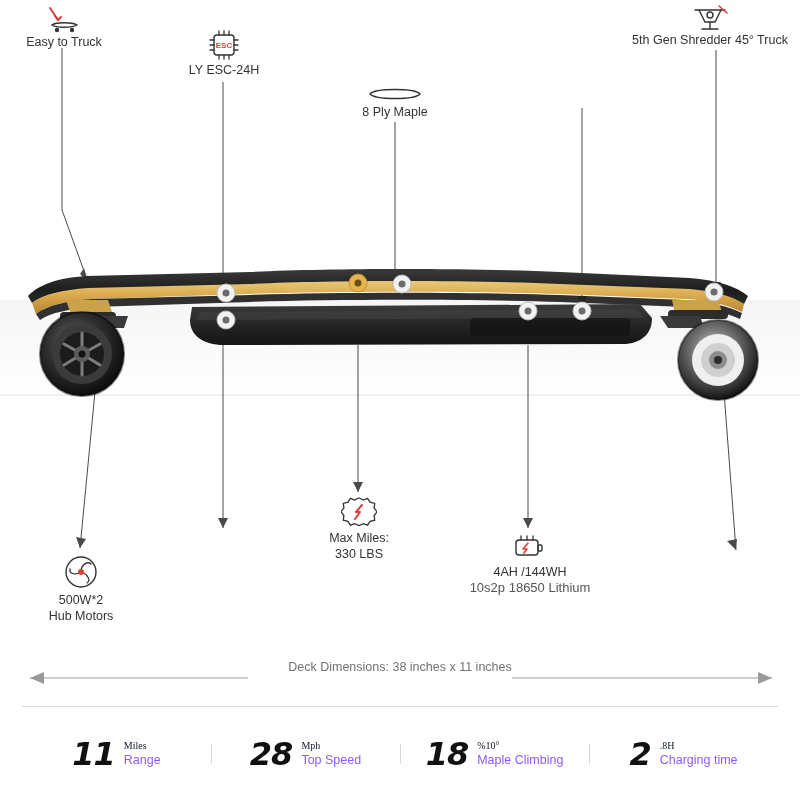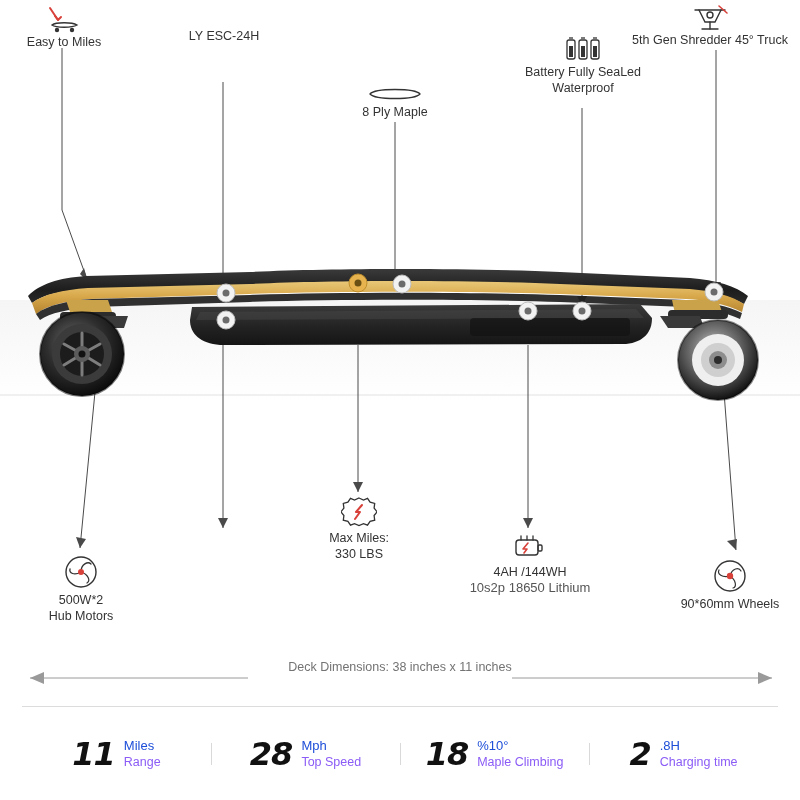--- a/index.html
+++ b/index.html
@@ -31,21 +31,21 @@
   }
   .spec + .spec::before{
     content:"";position:absolute;left:0;top:6px;bottom:6px;width:1px;background:#d9d9d9;
   }
   .spec .num{
     font-family:"DejaVu Sans", sans-serif;
     font-size:32px;font-weight:bold;font-style:italic;
     letter-spacing:-1px;color:#111;line-height:1;
   }
   .spec .txt{display:flex;flex-direction:column;justify-content:center;}
-  .spec .txt .t1{font-size:13px;color:#1d4ed8;line-height:1.35;}
+  .spec .txt .t1{font-size:10px;color:#0f172a;line-height:1.35;font-family:Liberation Serif, serif;}
   .spec .txt .t2{font-size:12.5px;color:#8b5cf6;line-height:1.35;}
 
   .deckdim{
     position:absolute;left:0;top:660px;width:800px;text-align:center;
     font-size:12.5px;color:#737373;
   }
   .hr-top{position:absolute;left:22px;top:706px;width:756px;height:1px;background:#dcdcdc;}
 </style>
 </head>
 <body>
@@ -219,57 +219,56 @@
   <div class="callout" style="left:10px;top:4px;width:108px;">
     <div class="icon">
       <svg width="40" height="30" viewBox="0 0 40 30">
         <path d="M6 4 L14 16" stroke="#d8413a" stroke-width="2" fill="none" stroke-linecap="round"></path>
         <path d="M14 16 L11 12 M14 16 L17 13" stroke="#d8413a" stroke-width="2" fill="none" stroke-linecap="round"></path>
         <path d="M8 21 C12 18, 28 18, 33 21 C28 24, 12 24, 8 21 Z" fill="none" stroke="#333" stroke-width="1.4"></path>
         <circle cx="13" cy="26" r="2.2" fill="#333"></circle>
         <circle cx="28" cy="26" r="2.2" fill="#333"></circle>
       </svg>
     </div>
-    <div class="lbl">Easy to Miles</div>
+    <div class="lbl">Easy to Truck</div>
   </div>
 
   <div class="callout" style="left:168px;top:28px;width:112px;">
+    <div class="icon">
+      <svg width="34" height="34" viewBox="0 0 34 34">
+        <rect x="7" y="7" width="20" height="20" rx="3" fill="none" stroke="#333" stroke-width="1.4"></rect>
+        <text x="17" y="20" font-size="8" font-family="Liberation Sans, sans-serif" fill="#d8413a" text-anchor="middle" font-weight="bold">ESC</text>
+        <g stroke="#333" stroke-width="1.3" stroke-linecap="round">
+          <line x1="12" y1="7" x2="12" y2="3"></line>
+            <line x1="17" y1="7" x2="17" y2="3"></line>
+            <line x1="22" y1="7" x2="22" y2="3"></line>
+          <line x1="12" y1="27" x2="12" y2="31"></line>
+            <line x1="17" y1="27" x2="17" y2="31"></line>
+            <line x1="22" y1="27" x2="22" y2="31"></line>
+          <line x1="7" y1="12" x2="3" y2="12"></line>
+            <line x1="7" y1="17" x2="3" y2="17"></line>
+            <line x1="7" y1="22" x2="3" y2="22"></line>
+          <line x1="27" y1="12" x2="31" y2="12"></line>
+            <line x1="27" y1="17" x2="31" y2="17"></line>
+            <line x1="27" y1="22" x2="31" y2="22"></line>
+        </g>
+      </svg>
+    </div>
     <div class="lbl">LY ESC-24H</div>
   </div>
 
   <div class="callout" style="left:340px;top:84px;width:110px;">
     <div class="icon">
       <svg width="60" height="20" viewBox="0 0 60 20">
         <path d="M5 10 C10 4, 50 4, 55 10 C50 16, 10 16, 5 10 Z" fill="none" stroke="#333" stroke-width="1.3"></path>
       </svg>
     </div>
     <div class="lbl">8 Ply Maple</div>
   </div>
 
-  <div class="callout" style="left:512px;top:34px;width:142px;">
-    <div class="icon">
-      <svg width="46" height="30" viewBox="0 0 46 30">
-        <g fill="none" stroke="#333" stroke-width="1.3">
-          <rect x="7" y="6" width="8" height="19" rx="2"></rect>
-          <rect x="19" y="6" width="8" height="19" rx="2"></rect>
-          <rect x="31" y="6" width="8" height="19" rx="2"></rect>
-          <line x1="9" y1="4" x2="13" y2="4"></line>
-            <line x1="21" y1="4" x2="25" y2="4"></line>
-            <line x1="33" y1="4" x2="37" y2="4"></line>
-        </g>
-        <g fill="#333">
-          <rect x="9" y="12" width="4" height="11"></rect>
-          <rect x="21" y="12" width="4" height="11"></rect>
-          <rect x="33" y="12" width="4" height="11"></rect>
-        </g>
-      </svg>
-    </div>
-    <div class="lbl">Battery Fully SeaLed</div>
-    <div class="lbl">Waterproof</div>
-  </div>
 
   <div class="callout" style="left:620px;top:2px;width:180px;">
     <div class="icon">
       <svg width="42" height="30" viewBox="0 0 42 30">
         <g fill="none" stroke="#333" stroke-width="1.4" stroke-linecap="round">
           <path d="M6 8 L36 8"></path>
           <path d="M10 8 L16 20 L26 20 L32 8"></path>
           <path d="M21 20 L21 27"></path>
           <path d="M13 27 L29 27"></path>
           <circle cx="21" cy="13" r="3"></circle>
@@ -318,34 +317,20 @@
           <line x1="17" y1="6" x2="17" y2="10"></line>
           <line x1="23" y1="6" x2="23" y2="10"></line>
         </g>
         <path d="M18 13 L13 19 L17 19 L14 23" fill="none" stroke="#d8413a" stroke-width="1.6" stroke-linecap="round" stroke-linejoin="round"></path>
       </svg>
     </div>
     <div class="lbl">4AH /144WH</div>
     <div class="sub">10s2p 18650 Lithium</div>
   </div>
 
-  <div class="callout" style="left:660px;top:556px;width:140px;">
-    <div class="icon">
-      <svg width="40" height="40" viewBox="0 0 40 40">
-        <circle cx="20" cy="20" r="15" fill="none" stroke="#333" stroke-width="1.4"></circle>
-        <g fill="none" stroke="#333" stroke-width="1.2" stroke-linecap="round">
-          <path d="M20 20 C22 12, 29 11, 31 15"></path>
-          <path d="M20 20 C26 24, 27 31, 23 32"></path>
-          <path d="M20 20 C12 22, 7 18, 9 14"></path>
-        </g>
-        <circle cx="20" cy="20" r="3.2" fill="#d8413a"></circle>
-      </svg>
-    </div>
-    <div class="lbl">90*60mm Wheels</div>
-  </div>
 
   <div class="deckdim">Deck Dimensions: 38 inches x 11 inches</div>
 
   <div class="hr-top"></div>
   <div class="specbar">
 
     <div class="spec">
       <div class="num">11</div>
       <div class="txt">
         <div class="t1">Miles</div>

